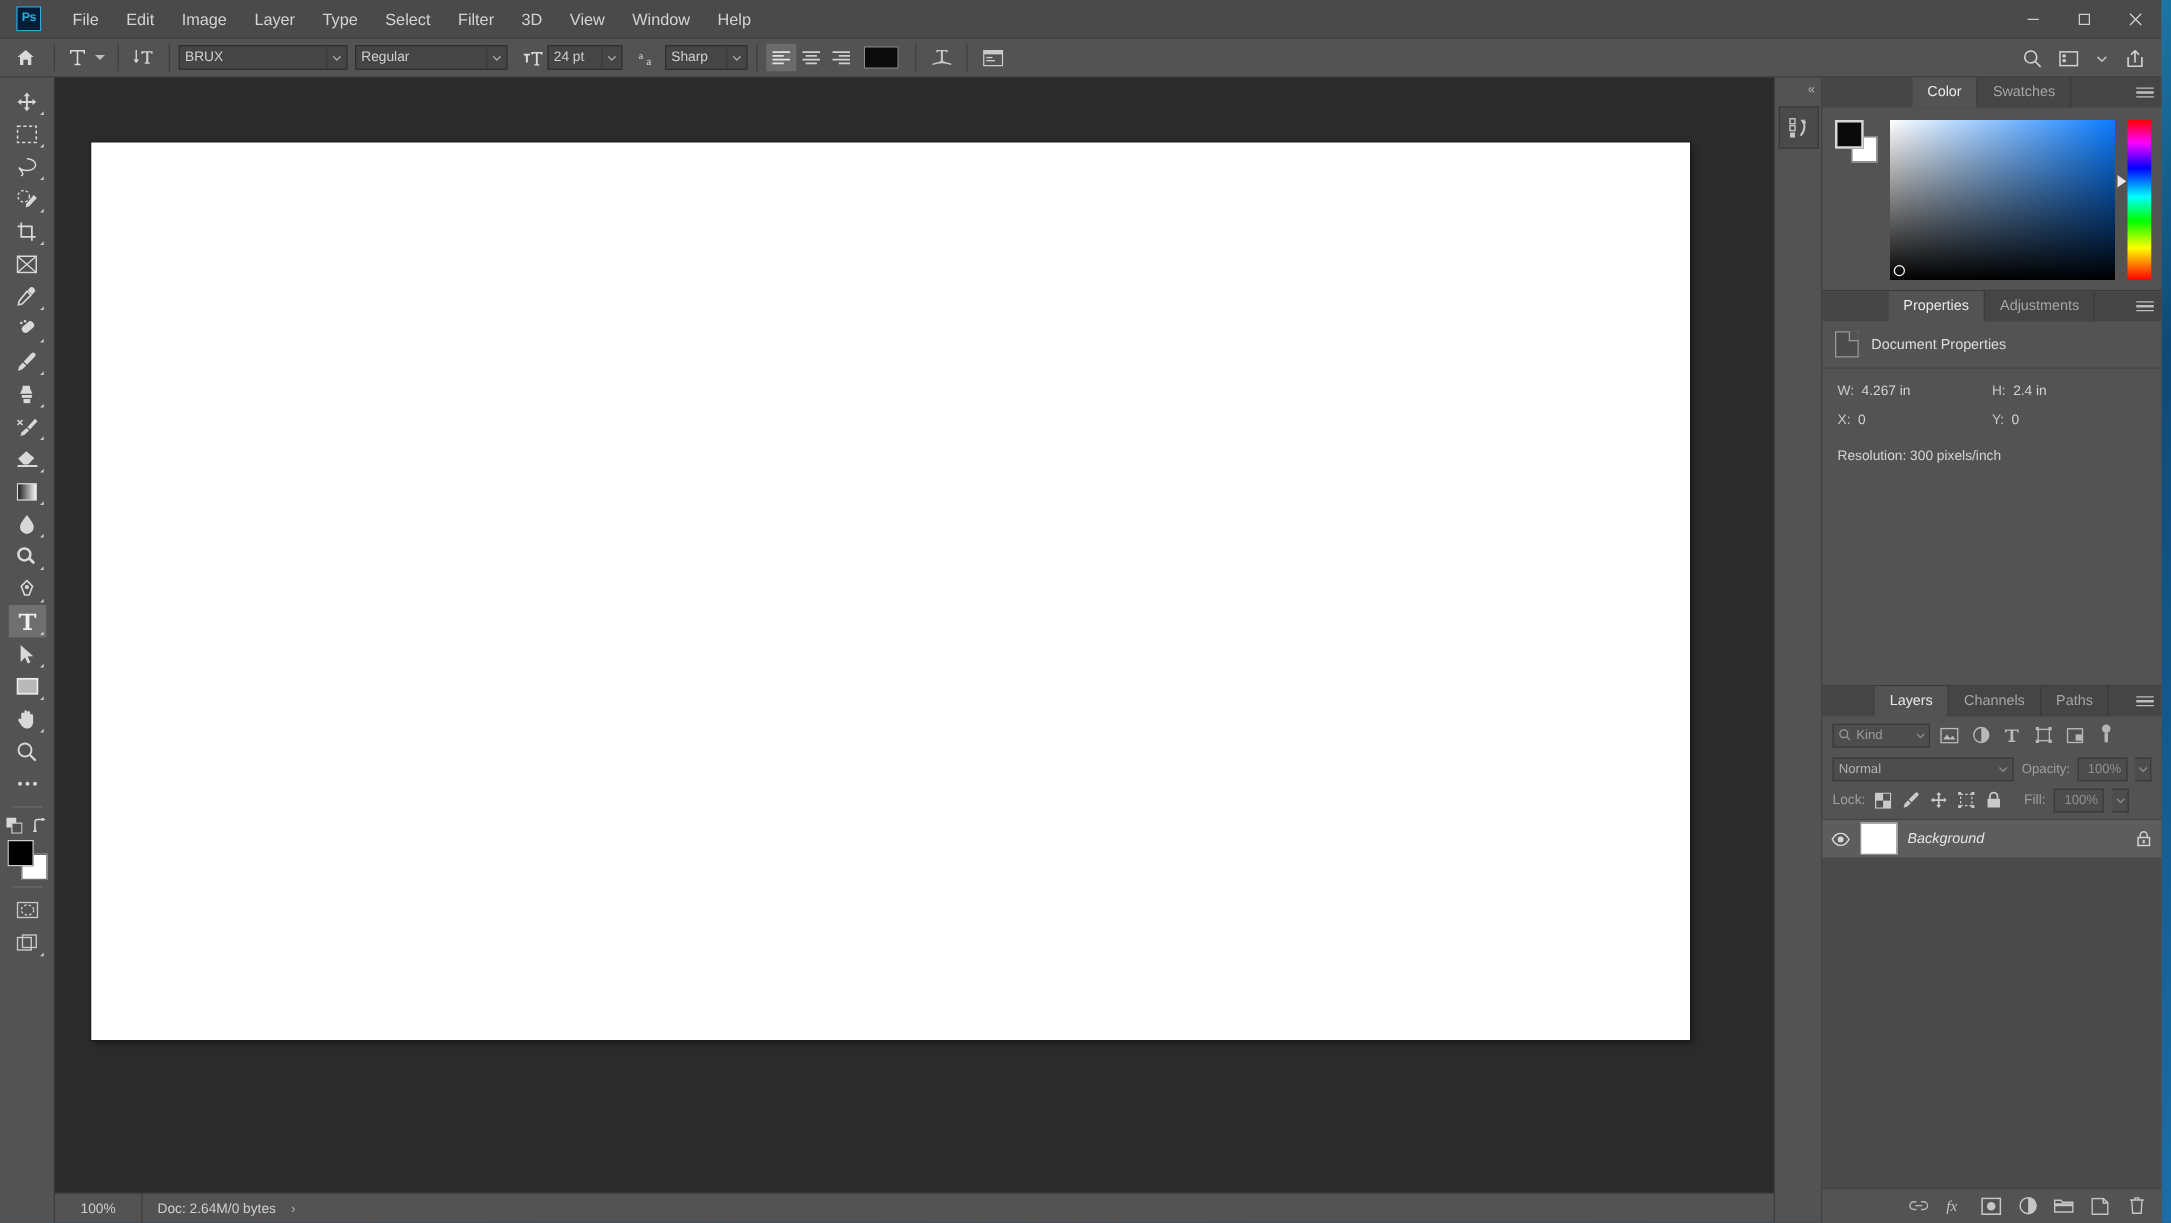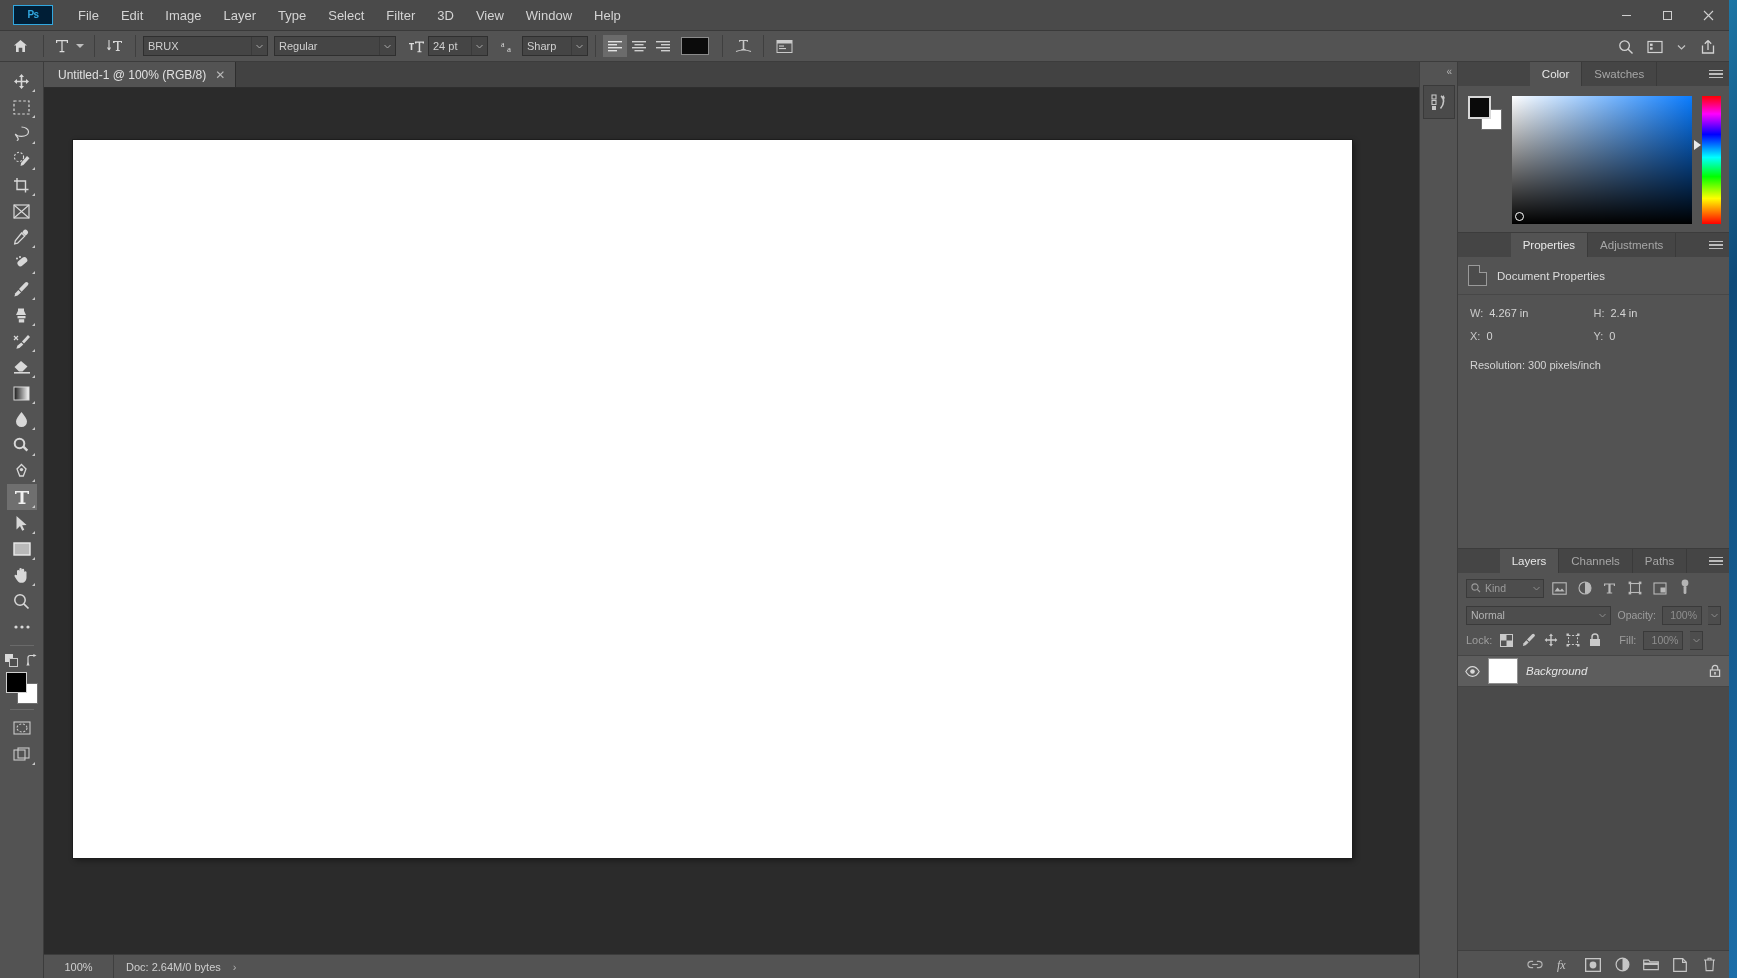--- a/index.html
+++ b/index.html
@@ -21,21 +21,21 @@
     position:absolute; left:0; top:0; width:1729px; height:978px;
     background:#535353; display:flex; flex-direction:column;
   }
   
   #titlebar{
     height:31px; background:#4a4a4a; display:flex; align-items:center;
     position:relative; flex:0 0 31px;
     border-bottom:1px solid #3a3a3a;
   }
   .ps-logo{
-    width:40px;height:20px;margin-left:13px;margin-right:14px;
+    width:20px;height:20px;margin-left:13px;margin-right:14px;
     border:1px solid #31a8e0; background:#001e36; color:#31a8e0;
     font-size:10px;font-weight:bold;line-height:18px;text-align:center;
     letter-spacing:-.5px;
   }
   .menu{display:flex;align-items:center;height:100%;}
   .menu-item{
     color:#d4d4d4; font-size:13px; padding:0 11px; line-height:31px;
     cursor:default;
   }
   .win-btns{position:absolute;right:0;top:0;height:31px;display:flex;}
@@ -289,21 +289,21 @@
       <span class="caret"></span>
     </div>
     <div class="ob-sep"></div>
     <div class="ob-btn" style="width:26px">
       <svg width="17" height="16" viewBox="0 0 17 16">
         <path d="M2 2 V12 M2 12 L0.5 9.5 M2 12 L3.5 9.5" stroke="#d5d5d5" stroke-width="1.1" fill="none"></path>
         <path d="M6 3 h9 v2 h-1 V4 h-2.4 v8 h1.2 v1 h-4 v-1 h1.2 V4 H7.6 v1 H6 Z" fill="#d5d5d5"></path>
       </svg>
     </div>
     <div class="ob-sep"></div>
-    <div class="ob-field" style="width:125px">
+    <div class="ob-field" style="width:135px">
       <span>BRUX</span>
       <span class="dd">
         <svg width="7" height="5" viewBox="0 0 7 5">
             <path d="M0.5 1 L3.5 4 L6.5 1" stroke="#a8a8a8" fill="none" stroke-width="1"></path>
           </svg>
       </span>
     </div>
     <div style="width:6px"></div>
     <div class="ob-field" style="width:122px">
       <span>Regular</span>
@@ -606,26 +606,20 @@
       <div class="tool">
         <svg width="18" height="15" viewBox="0 0 18 15">
           <rect x="1" y="3" width="11" height="10" fill="none" stroke="#c9c9c9" stroke-width="1.1"></rect>
           <rect x="5" y="1" width="11" height="10" fill="none" stroke="#c9c9c9" stroke-width="1.1"></rect>
         </svg>
         <span class="tri"></span>
       </div>
     </div>
 
     <div id="center">
-      <div id="tabstrip">
-        <div class="doc-tab">
-          <span>Untitled-1 @ 100% (RGB/8)</span>
-          <span class="tab-close">✕</span>
-        </div>
-      </div>
       <div id="canvas-area">
         <div id="canvas"></div>
       </div>
       <div id="statusbar">
         <div class="sb-zoom">100%</div>
         <div class="sb-doc">Doc: 2.64M/0 bytes</div>
         <div class="sb-arrow">›</div>
       </div>
     </div>
 

